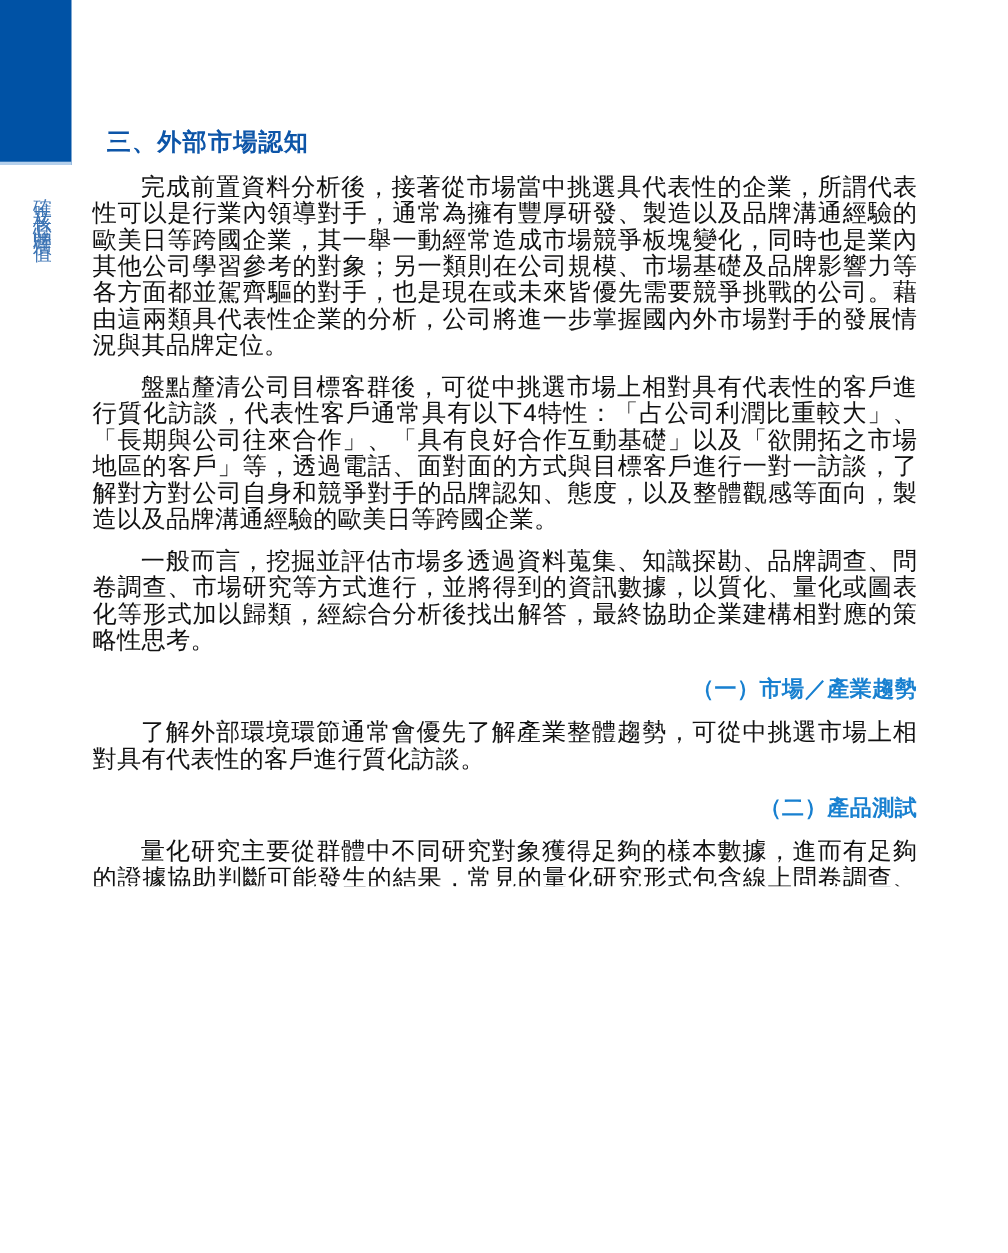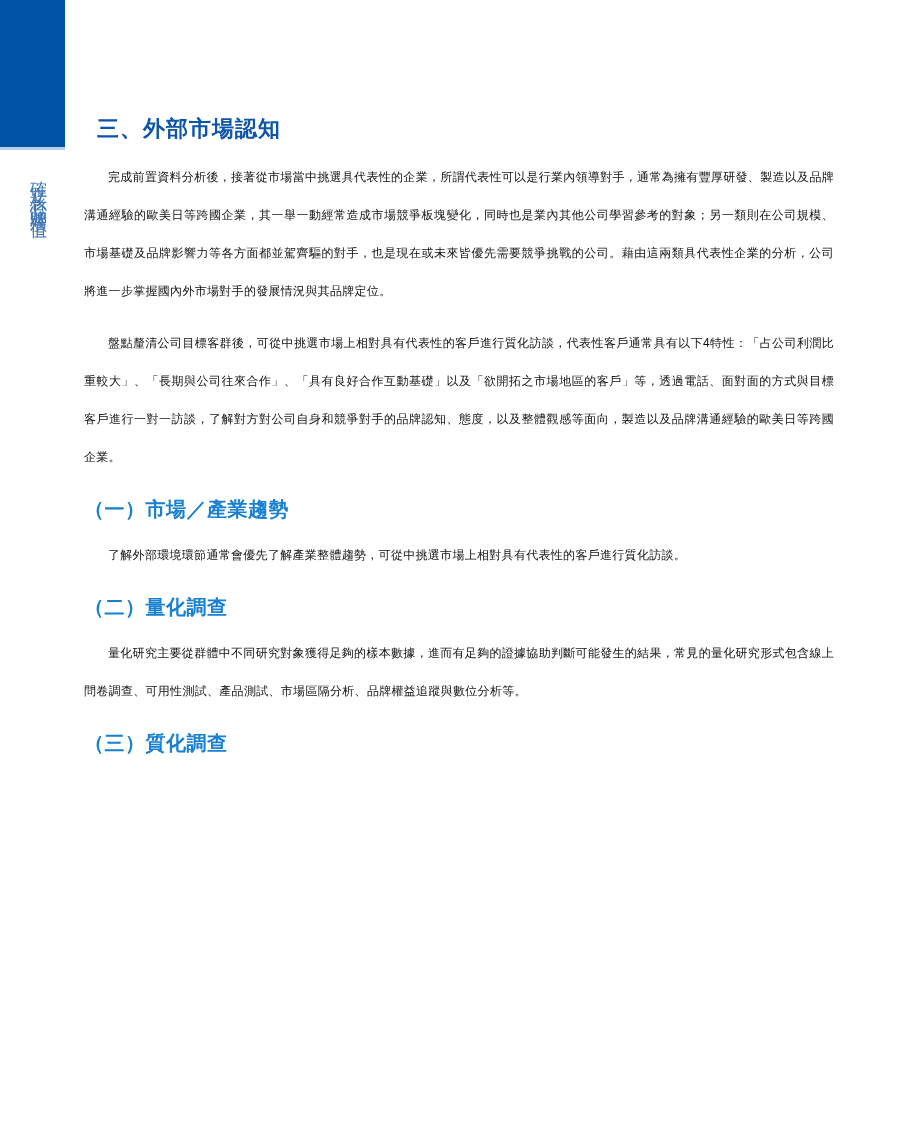--- a/index.html
+++ b/index.html
@@ -49,34 +49,35 @@
     margin-top: 114px;
     padding-left: 13px;
     font-size: 22px;
     line-height: 30px;
     font-weight: bold;
     color: var(--heading, #0d55a8);
     letter-spacing: 1px;
   }
   .body-para {
     margin: 14px 0;
-    font-size: 12px;
-    line-height: 38px;
+    font-size: 22px;
+    line-height: 24px;
     color: var(--body-text, #111111);
     text-align: justify;
     text-indent: 2em;
     letter-spacing: 0.3px;
   }
   .sub-heading {
     margin: 20px 0 10px;
     font-size: 20px;
     line-height: 26px;
     font-weight: 600;
     color: var(--subheading, #1880d0);
     letter-spacing: 0.5px;
+    text-align: right;
   }
   .page-number {
     position: absolute;
     top: 1068px;
     left: 0;
     width: 916px;
     font-size: 16px;
     color: var(--body-text, #111111);
   }
 </style>
@@ -90,26 +91,27 @@
   <div class="side-label">確立核心品牌價值</div>
 
   <div class="content">
 
     <h1 class="section-heading">三、外部市場認知</h1>
 
     <p class="body-para">完成前置資料分析後，接著從市場當中挑選具代表性的企業，所謂代表性可以是行業內領導對手，通常為擁有豐厚研發、製造以及品牌溝通經驗的歐美日等跨國企業，其一舉一動經常造成市場競爭板塊變化，同時也是業內其他公司學習參考的對象；另一類則在公司規模、市場基礎及品牌影響力等各方面都並駕齊驅的對手，也是現在或未來皆優先需要競爭挑戰的公司。藉由這兩類具代表性企業的分析，公司將進一步掌握國內外市場對手的發展情況與其品牌定位。</p>
 
     <p class="body-para">盤點釐清公司目標客群後，可從中挑選市場上相對具有代表性的客戶進行質化訪談，代表性客戶通常具有以下4特性：「占公司利潤比重較大」、「長期與公司往來合作」、「具有良好合作互動基礎」以及「欲開拓之市場地區的客戶」等，透過電話、面對面的方式與目標客戶進行一對一訪談，了解對方對公司自身和競爭對手的品牌認知、態度，以及整體觀感等面向，製造以及品牌溝通經驗的歐美日等跨國企業。</p>
 
+    <p class="body-para">一般而言，挖掘並評估市場多透過資料蒐集、知識探勘、品牌調查、問卷調查、市場研究等方式進行，並將得到的資訊數據，以質化、量化或圖表化等形式加以歸類，經綜合分析後找出解答，最終協助企業建構相對應的策略性思考。</p>
 
     <h2 class="sub-heading">（一）市場／產業趨勢</h2>
 
     <p class="body-para">了解外部環境環節通常會優先了解產業整體趨勢，可從中挑選市場上相對具有代表性的客戶進行質化訪談。</p>
 
-    <h2 class="sub-heading">（二）量化調查</h2>
+    <h2 class="sub-heading">（二）產品測試</h2>
 
     <p class="body-para">量化研究主要從群體中不同研究對象獲得足夠的樣本數據，進而有足夠的證據協助判斷可能發生的結果，常見的量化研究形式包含線上問卷調查、可用性測試、產品測試、市場區隔分析、品牌權益追蹤與數位分析等。</p>
 
     <h2 class="sub-heading">（三）質化調查</h2>
 
 
   </div>
 
   <div class="page-number">14</div>
 

